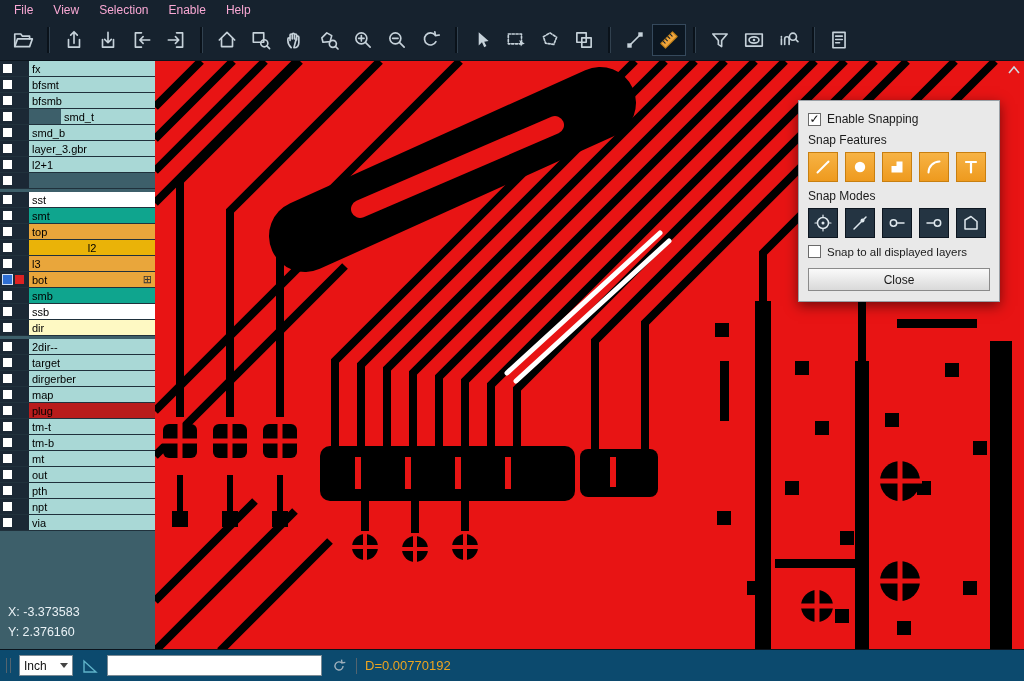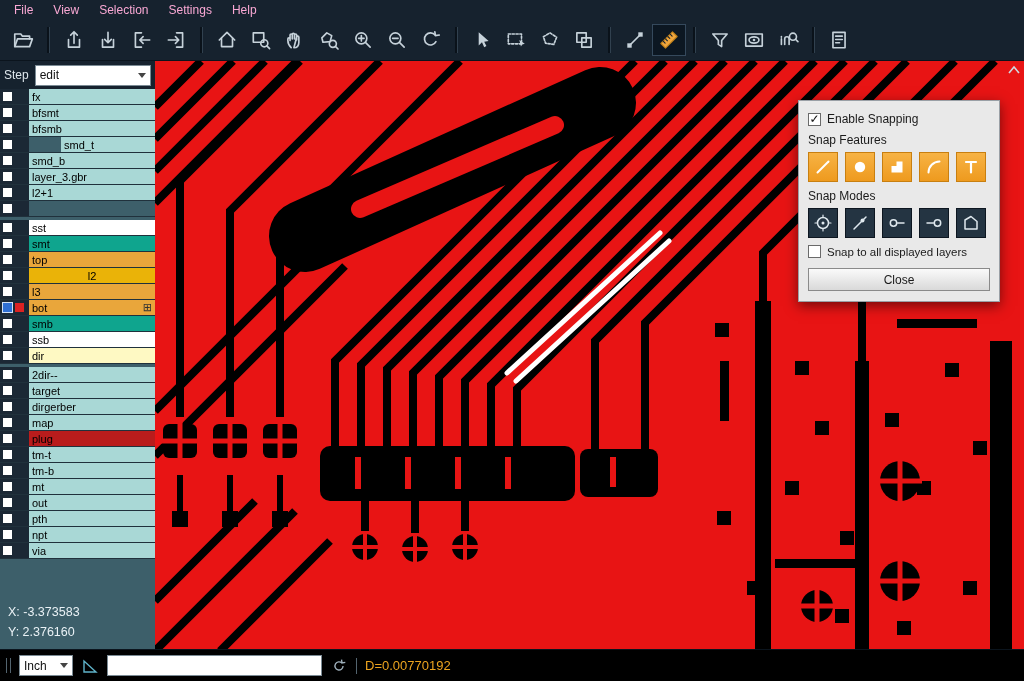--- a/index.html
+++ b/index.html
@@ -62,38 +62,38 @@
             border:1px solid #c87f10;box-sizing:border-box;display:flex;align-items:center;justify-content:center;}
   .feat-btn svg{stroke:#fff;stroke-width:2;fill:none;stroke-linecap:round;}
   .mode-btn{width:30px;height:30px;background:#243442;border:1px solid #0d1620;box-sizing:border-box;
             display:flex;align-items:center;justify-content:center;}
   .mode-btn svg{stroke:#dfe8ee;stroke-width:1.5;fill:none;stroke-linecap:round;stroke-linejoin:round;}
   .all-layers{font-size:11.5px;white-space:nowrap;}
   .close-btn{margin:10px auto 2px;width:180px;height:21px;background:linear-gradient(#fafafa,#d9d9d9);
              border:1px solid #8a8a8a;display:flex;align-items:center;justify-content:center;font-size:12px;}
 
   
-  .statusbar{position:absolute;left:0;right:0;bottom:0;height:31px;background:#000000;
+  .statusbar{position:absolute;left:0;right:0;bottom:0;height:31px;background:#0c4a6e;
              display:flex;align-items:center;gap:8px;padding-left:6px;border-top:1px solid #0b141d;}
   .grip{display:flex;gap:3px;}
   .grip div{width:1px;height:15px;background:#53646f;}
   .unit-select{width:44px;}
   .status-input{width:205px;height:19px;border:1px solid #7a8a94;background:#fff;
                 font-size:12px;padding:0 4px;font-family:inherit;}
   .vsep{width:1px;height:16px;background:#53646f;}
   .d-value{color:#eca41f;font-size:13px;}
 </style>
 </head>
 <body>
 
 <div class="menubar">
     <span class="menu-item">File</span>
     <span class="menu-item">View</span>
     <span class="menu-item">Selection</span>
-    <span class="menu-item">Settings</span>
+    <span class="menu-item">Enable</span>
     <span class="menu-item">Help</span>
   </div>
 
 <div class="toolbar">
   <div class="tbtn">
     <svg width="22" height="22" viewBox="0 0 20 20">
       <path d="M2.5 16 V4.5 H8 L9.5 6.5 H16 V9"></path>
         <path d="M2.5 16 L5 9 H18.5 L16 16 Z"></path>
       </svg>
     </div>
@@ -228,27 +228,20 @@
   <div class="tsep"></div>
   <div class="tbtn">
     <svg width="22" height="22" viewBox="0 0 20 20">
       <rect x="4.5" y="3" width="11" height="14"></rect>
         <path d="M7 6.5 H13 M7 9.5 H13 M7 12.5 H10.5"></path>
       </svg>
     </div>
 </div>
 
 <div class="sidebar">
-  <div class="step-row">
-    <span class="step-label">Step</span>
-    <div class="fake-select">
-      <span>edit</span>
-      <div class="chev"></div>
-    </div>
-  </div>
   <div>
       <div class="layer-row">
         <div class="chk-cell">
           <div class="chk"></div>
         </div>
         <div class="label-cell" style="background: rgb(169, 216, 214);">
           <span>fx</span>
         </div>
       </div>
       <div class="layer-row">

